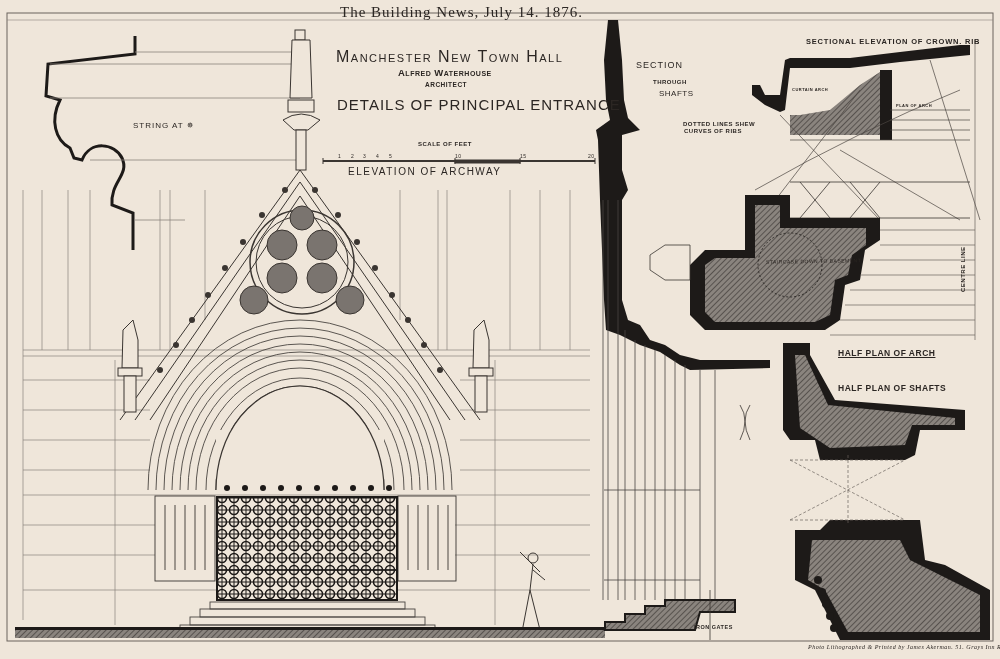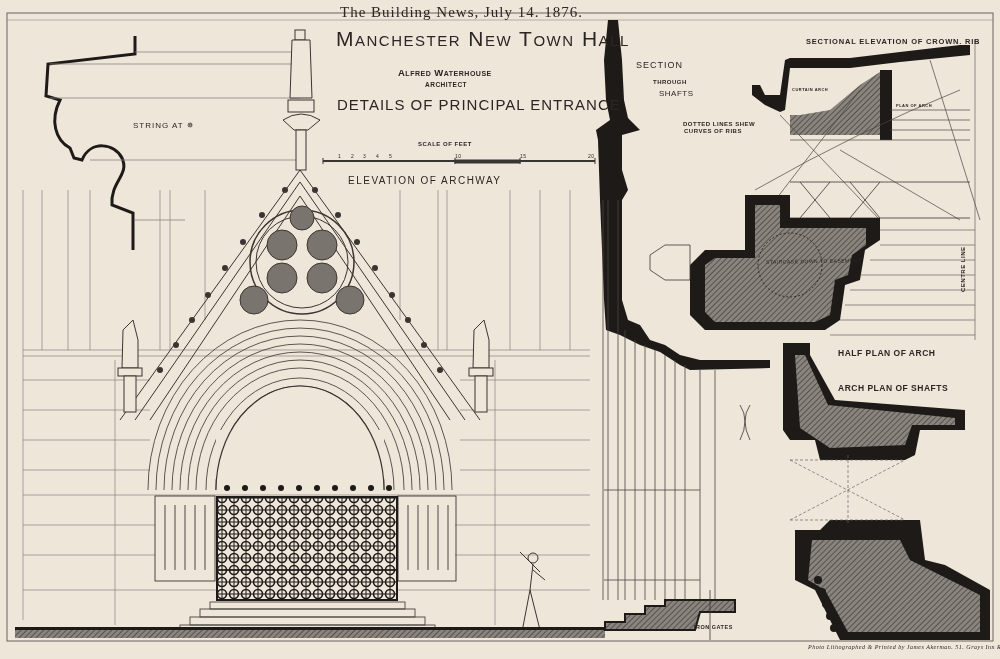--- a/index.html
+++ b/index.html
@@ -7,37 +7,37 @@
       width: 1000px; height: 659px; overflow: hidden;
       background: #efe6da;
       font-family: "Liberation Sans", sans-serif;
       color: #2a2522;
       position: relative;
     }
     .sheet { position: absolute; left: 0; top: 0; width: 1000px; height: 463px; }
     svg.draw { position: absolute; left: 0; top: 0; }
     .t { position: absolute; white-space: nowrap; color: #2b2623; letter-spacing: 0.5px; }
     .header { top: 4px; left: 340px; font-family: "Liberation Serif", serif; font-size: 15px; letter-spacing: 1px; }
-    .h1 { top: 27px; left: 336px; font-size: 21px; letter-spacing: 1.5px; font-variant: small-caps; }
+    .h1 { top: 48px; left: 336px; font-size: 16px; letter-spacing: 1.5px; font-variant: small-caps; }
     .h2 { top: 67px; left: 398px; font-size: 9.5px; font-weight: bold; font-variant: small-caps; }
     .h3 { top: 81px; left: 425px; font-size: 6.5px; font-weight: bold; }
     .h4 { top: 96px; left: 337px; font-size: 15px; letter-spacing: 1px; }
     .h5 { top: 116px; left: 368px; font-size: 14px; letter-spacing: 1.5px; }
     .scale-lbl { top: 141px; left: 418px; font-size: 6px; font-weight: bold; }
-    .elev { top: 175px; left: 348px; font-size: 10px; letter-spacing: 1.5px; }
+    .elev { top: 166px; left: 348px; font-size: 10px; letter-spacing: 1.5px; }
     .string { top: 121px; left: 133px; font-size: 8px; letter-spacing: 1px; }
     .sec1 { top: 60px; left: 636px; font-size: 9px; letter-spacing: 1px; }
     .sec2 { top: 79px; left: 653px; font-size: 6px; font-weight: bold; }
     .sec3 { top: 89px; left: 659px; font-size: 8px; letter-spacing: 0.5px; }
     .crown { top: 37px; left: 766px; font-size: 7.5px; font-weight: bold; letter-spacing: 0.8px; padding-left: 40px; }
     .dotted1 { top: 121px; left: 683px; font-size: 6px; font-weight: bold; }
     .dotted2 { top: 128px; left: 684px; font-size: 6px; font-weight: bold; }
     .curtain { top: 87px; left: 792px; font-size: 4px; font-weight: bold; }
     .planarch { top: 103px; left: 896px; font-size: 4px; font-weight: bold; }
-    .hpa { top: 348px; left: 838px; font-size: 8.5px; font-weight: bold; letter-spacing: 0.5px; }
+    .hpa { top: 348px; left: 838px; font-size: 8.5px; font-weight: bold; letter-spacing: 0.5px; text-decoration: underline; }
     .hps { top: 383px; left: 838px; font-size: 8.5px; font-weight: bold; letter-spacing: 0.5px; }
     .staircase { top: 258px; left: 766px; font-size: 5px; transform: rotate(-1deg); }
     .centre { top: 292px; left: 960px; font-size: 6px; font-weight: bold; transform: rotate(-90deg); transform-origin: left top; }
     .iron { top: 624px; left: 694px; font-size: 5.5px; font-weight: bold; }
     .credit { top: 644px; left: 808px; font-family: "Liberation Serif", serif; font-size: 6px; font-style: italic; }
     .scaletick { position: absolute; font-size: 5px; top: 153px; }
   </style>
 </head>
 <body>
 
@@ -342,17 +342,17 @@
 
   <div class="t crown">SECTIONAL ELEVATION OF CROWN. RIB</div>
   <div class="t dotted1">DOTTED LINES SHEW</div>
   <div class="t dotted2">CURVES OF RIBS</div>
   <div class="t curtain">CURTAIN ARCH</div>
   <div class="t planarch">PLAN OF ARCH</div>
 
   <div class="t staircase">STAIRCASE DOWN TO BASEMENT</div>
   <div class="t centre">CENTRE LINE</div>
   <div class="t hpa">HALF PLAN OF ARCH</div>
-  <div class="t hps">ARCH PLAN OF SHAFTS</div>
+  <div class="t hps">HALF PLAN OF SHAFTS</div>
   <div class="t iron">IRON GATES</div>
 
   <div class="t credit">Photo Lithographed &amp; Printed by James Akerman. 51. Grays Inn Road. W.C.</div>
 </div>
 
 </body></html>

